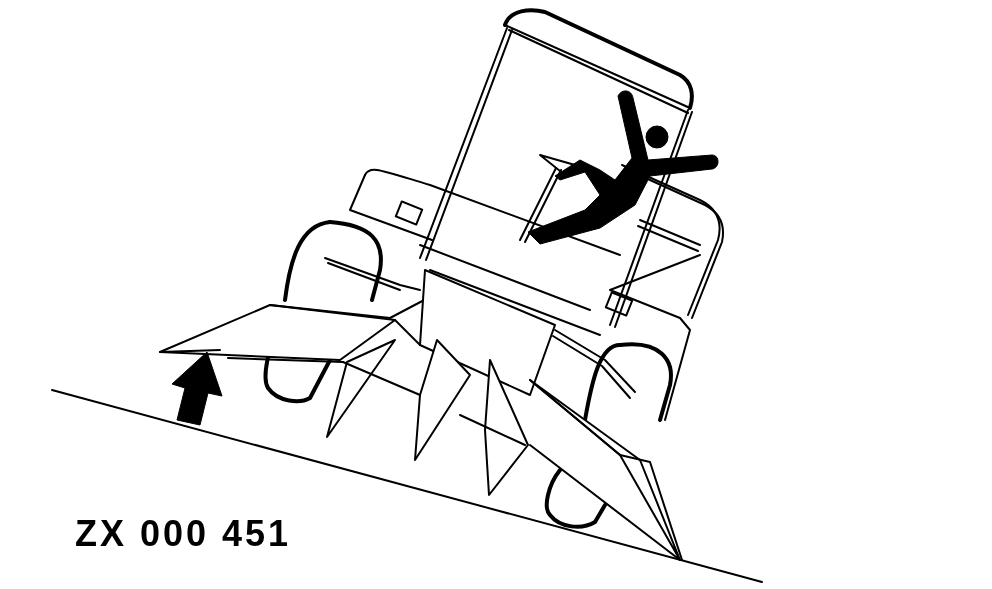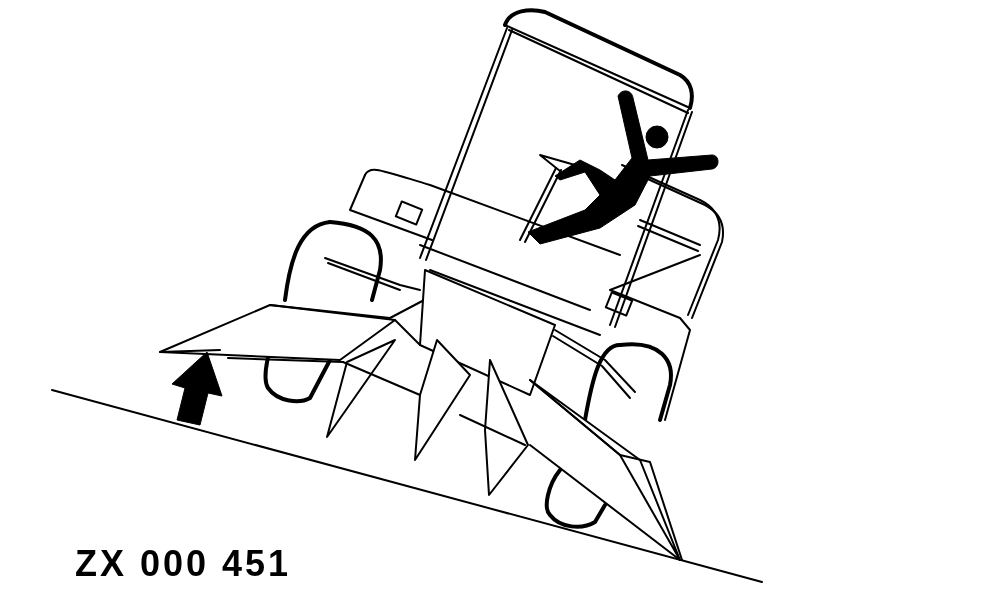--- a/index.html
+++ b/index.html
@@ -2,21 +2,21 @@
 <html><head>
 <meta charset="utf-8">
 <style>
   html, body { margin:0; padding:0; background:#ffffff; }
   #stage { position:relative; width:992px; height:589px; overflow:hidden; background:#fff; }
   svg { position:absolute; left:0; top:0; }
   .ln { fill:none; stroke:#000; stroke-width:2; stroke-linejoin:round; stroke-linecap:round; }
   .th { fill:none; stroke:#000; stroke-width:4; stroke-linecap:round; stroke-linejoin:round; }
   .fl { fill:#fff; stroke:#000; stroke-width:2; stroke-linejoin:round; }
   .blk { fill:#000; stroke:#000; }
-  #label { position:absolute; left:75px; top:546px; font-family:"Liberation Sans", sans-serif;
+  #label { position:absolute; left:75px; top:516px; font-family:"Liberation Sans", sans-serif;
            font-weight:bold; font-size:36px; letter-spacing:3px; color:#000; line-height:1; }
 </style>
 </head>
 <body>
 
 <div id="stage">
   <svg width="992" height="589" viewBox="0 0 992 589">
 
     <line class="ln" x1="52" y1="390" x2="762" y2="582"></line>
 

